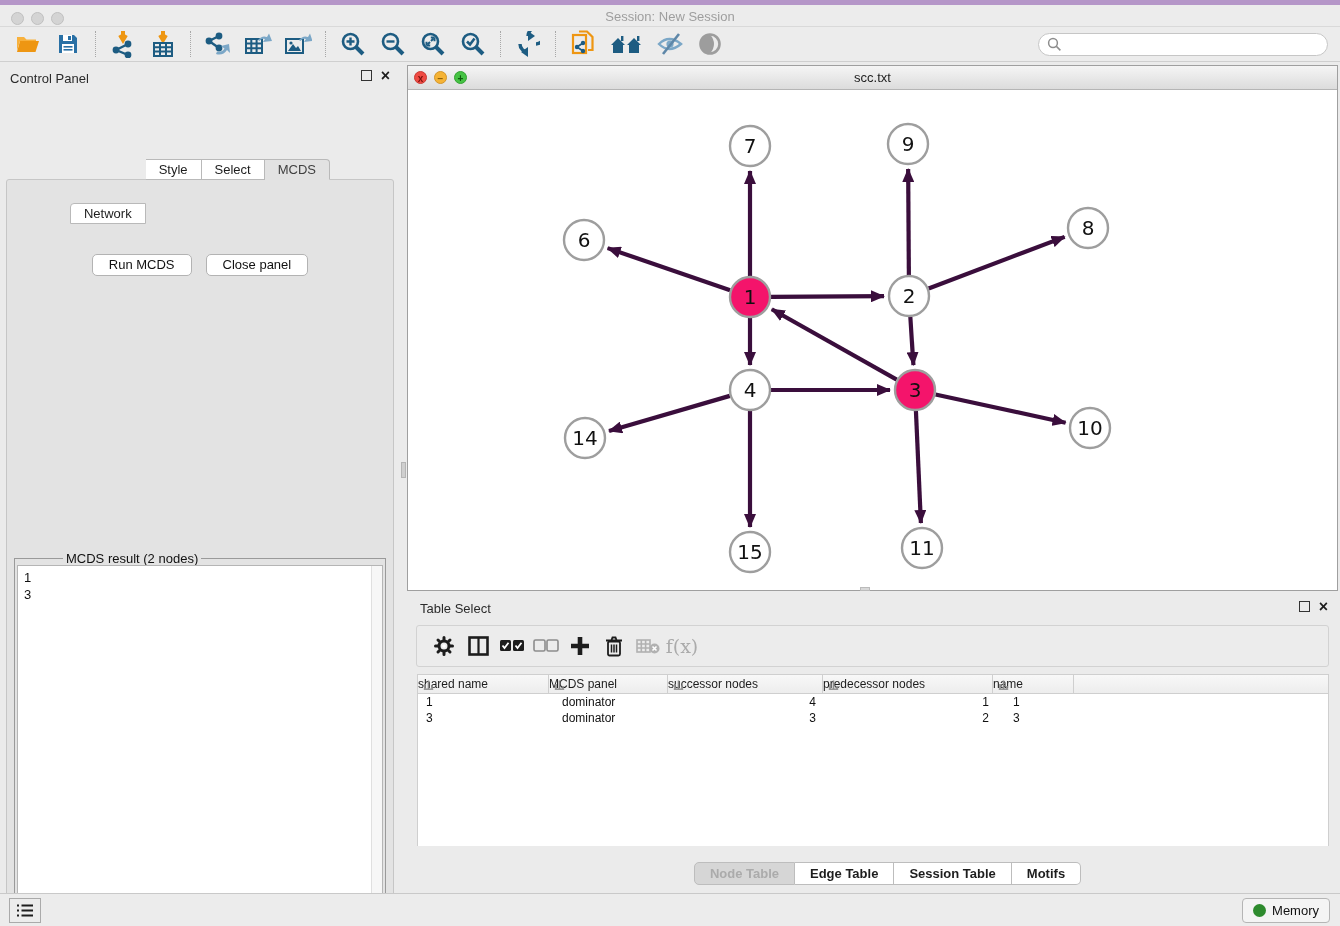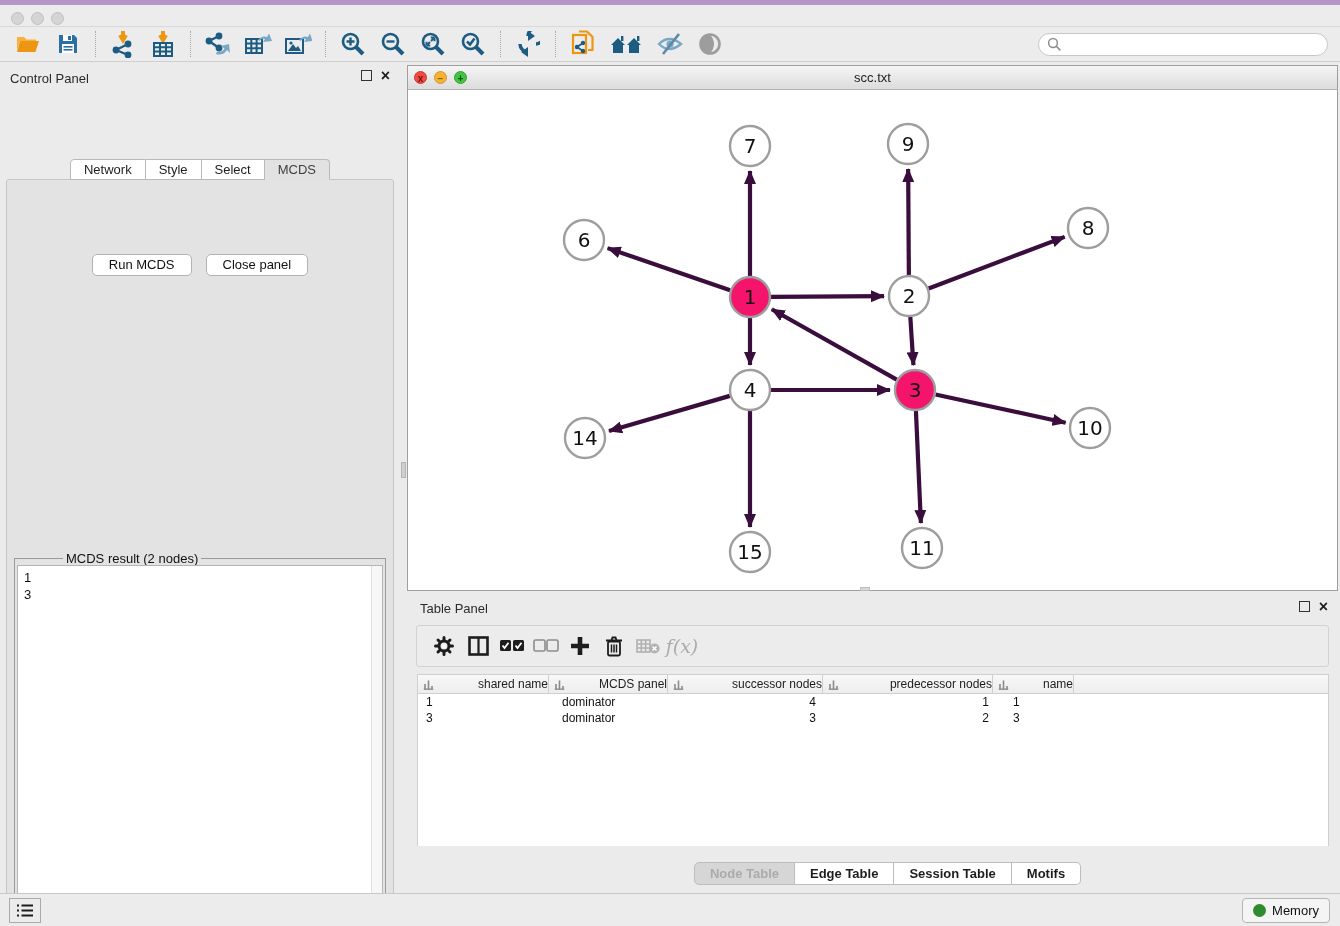--- a/index.html
+++ b/index.html
@@ -19,21 +19,21 @@
 
   
   .control-panel { position:absolute; left:0; top:62px; width:400px; height:831px; background:#ebebeb; }
   .cp-header { position:absolute; left:0; top:0; width:100%; height:32px; }
   .cp-title { position:absolute; left:10px; top:9px; font-size:13px; color:#2b2b2b; }
   .win-btns { position:absolute; right:10px; top:8px; display:flex; gap:9px; align-items:center; }
   .float-box { width:11px; height:11px; border:1.6px solid #333; }
   .close-x { font-size:16px; font-weight:bold; color:#1d1d1d; line-height:11px; }
   .cp-tabs { position:absolute; left:0; top:97px; width:100%; display:flex; justify-content:center; z-index:2; }
   .tab { height:21px; padding:0 13px; font-size:13px; line-height:19px; background:#fff; border:1px solid #b9b9b9; border-left-width:0; color:#1d1d1d; }
-  .tab:first-child { border-left-width:1px; border-radius:4px 0 0 0; }
+  .tab:first-child { border-left-width:1px; border-radius:4px 0 0 0;margin-top:44px; }
   .tab:last-child { border-radius:0 4px 0 0; }
   .tab.active { background:#e2e2e2; color:#404040; border-bottom-color:#e2e2e2; }
   .cp-body { position:absolute; left:6px; top:117px; width:388px; height:761px; background:#e3e3e3; border:1px solid #c6c6c6; border-radius:3px; }
   .opt-label { position:absolute; left:0; width:100%; top:20px; text-align:center; font-size:13px; color:#1d1d1d; }
   .dropdown { position:absolute; left:38px; top:41px; width:312px; height:22px; background:#fff; border:1px solid #b3b3b3; border-radius:4px; font-size:13px; line-height:20px; padding-left:10px; color:#111; }
   .stepper { position:absolute; right:8px; top:3px; width:9px; height:14px; }
   .stepper .up { width:0;height:0;border-left:4.5px solid transparent;border-right:4.5px solid transparent;border-bottom:5px solid #555; margin-bottom:3px;}
   .stepper .dn { width:0;height:0;border-left:4.5px solid transparent;border-right:4.5px solid transparent;border-top:5px solid #555;}
   .cp-buttons { position:absolute; left:0; top:74px; width:100%; display:flex; justify-content:center; gap:14px; }
   .btn { height:22px; padding:0 16px; background:#fff; border:1px solid #b3b3b3; border-radius:5px; font-size:13px; line-height:20px; color:#111; }
@@ -54,24 +54,24 @@
   .tl-yel { left:26px; background:#f5b335; border:1px solid #d3952a; color:#8a5d05; }
   .tl-grn { left:46px; background:#46c344; border:1px solid #33a232; color:#0c5c0c; }
   .net-canvas { position:absolute; left:0; top:24px; width:929px; height:500px; background:#fff; }
   .net-grip { position:absolute; left:452px; bottom:-1px; width:10px; height:4px; background:#d8d8d8; border:1px solid #bbb; }
 
   
   .table-panel { position:absolute; left:407px; top:595px; width:931px; height:293px; background:#ebebeb; }
   .tp-title { position:absolute; left:13px; top:6px; font-size:13px; color:#2b2b2b; }
   .tp-toolbar { position:absolute; left:9px; top:30px; width:913px; height:42px; background:#ececec; border:1px solid #d2d2d2; border-radius:3px; display:flex; align-items:center; padding-left:10px; }
   .tp-btn { width:34px; height:32px; display:flex; align-items:center; justify-content:center; }
-  .fx { font-family:"DejaVu Serif",serif; font-style:italic; font-size:19px; color:#ababab;text-align:right; }
+  .fx { font-family:"DejaVu Serif",serif; font-size:19px; color:#ababab;text-align:right; }
   .dtable { position:absolute; left:10px; top:79px; width:912px; height:172px; background:#fff; border:1px solid #cfcfcf; border-bottom:none; overflow:hidden; }
   .thead { display:flex; height:19px; border-bottom:1px solid #cfcfcf; background:linear-gradient(#f8f8f8,#ededed); }
-  .th { position:relative; height:100%; border-right:1px solid #cfcfcf; font-size:12px; color:#1d1d1d; display:flex; align-items:center; justify-content:flex-end; }
+  .th { position:relative; height:100%; border-right:1px solid #cfcfcf; font-size:12px; color:#1d1d1d; display:flex; align-items:center; justify-content:flex-start; }
   .th .hicon { position:absolute; left:5px; top:4px; }
   .trow { display:flex; height:16px; font-size:12px; color:#111; }
   .td { height:16px; line-height:16px; overflow:hidden; }
   .tp-tabs { position:absolute; left:0; bottom:3px; width:100%; display:flex; justify-content:center; }
   .tp-tab { height:23px; padding:0 15px; font-size:13px; font-weight:bold; line-height:21px; background:#fff; border:1px solid #bdbdbd; border-left-width:0; color:#1d1d1d; }
   .tp-tab:first-child { border-left-width:1px; border-radius:5px 0 0 5px;margin-left:30px; }
   .tp-tab:last-child { border-radius:0 5px 5px 0; }
   .tp-tab.active { background:#d6d6d6; color:#ababab; }
 
   
@@ -81,20 +81,21 @@
   .green-dot { width:13px; height:13px; border-radius:50%; background:#2e8b2e; }
 </style>
 </head>
 <body>
 
 <div class="purple-strip"></div>
 <div class="titlebar">
   <div class="traffic t1"></div>
   <div class="traffic t2"></div>
   <div class="traffic t3"></div>
+  <div class="title">Session: New Session</div>
 </div>
 
 <div class="toolbar">
   <div class="tb-btn">
     <svg width="26" height="24" viewBox="0 0 26 24">
         <path d="M2 20 L5 9 H24 L20.5 20 Z" fill="#ee9612"></path>
         <path d="M2 19 L2 5 H9 L11.5 7.5 H21 V9 H5 Z" fill="#f8b13c"></path>
       </svg>
   </div>
   <div class="tb-btn">
@@ -315,21 +316,21 @@
       <text x="682" y="345" text-anchor="middle" font-size="20" fill="#111" font-family="&quot;DejaVu Sans&quot;,sans-serif">10</text>
       <circle cx="342" cy="462" r="20" fill="#ffffff" stroke="#9e9e9e" stroke-width="2.4"></circle>
       <text x="342" y="469" text-anchor="middle" font-size="20" fill="#111" font-family="&quot;DejaVu Sans&quot;,sans-serif">15</text>
       <circle cx="514" cy="458" r="20" fill="#ffffff" stroke="#9e9e9e" stroke-width="2.4"></circle>
       <text x="514" y="465" text-anchor="middle" font-size="20" fill="#111" font-family="&quot;DejaVu Sans&quot;,sans-serif">11</text>
     </svg>
   <div class="net-grip"></div>
 </div>
 
 <div class="table-panel">
-  <span class="tp-title">Table Panel</span>
+  <span class="tp-title">Table Select</span>
   <span class="win-btns" style="top:6px;">
     <span class="float-box"></span>
     <span class="close-x">×</span>
   </span>
   <div class="tp-toolbar">
     <div class="tp-btn">
       <svg width="20" height="20" viewBox="0 0 20 20">
           <circle cx="10" cy="10" r="5" stroke="#1d1d1d" stroke-width="3" fill="none"></circle>
           <circle cx="10" cy="10" r="1.8" fill="#fff"></circle>
           <g stroke="#1d1d1d" stroke-width="3" stroke-linecap="round">

